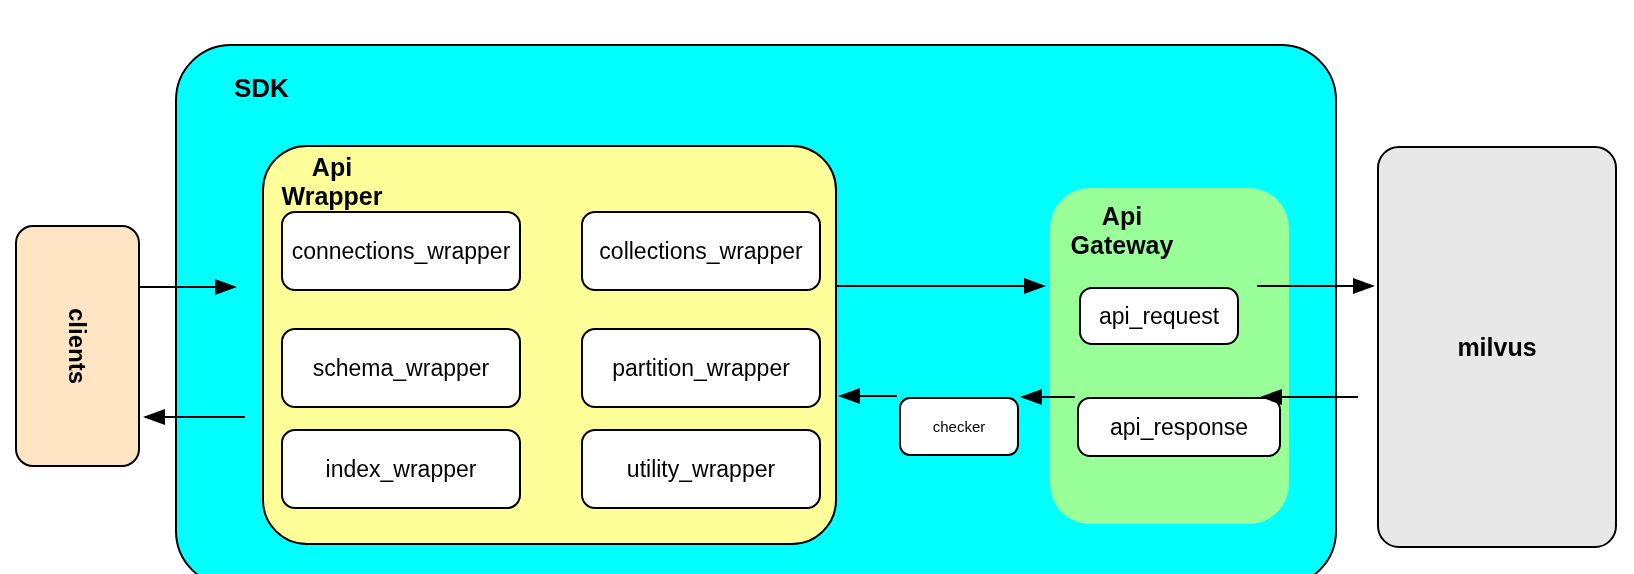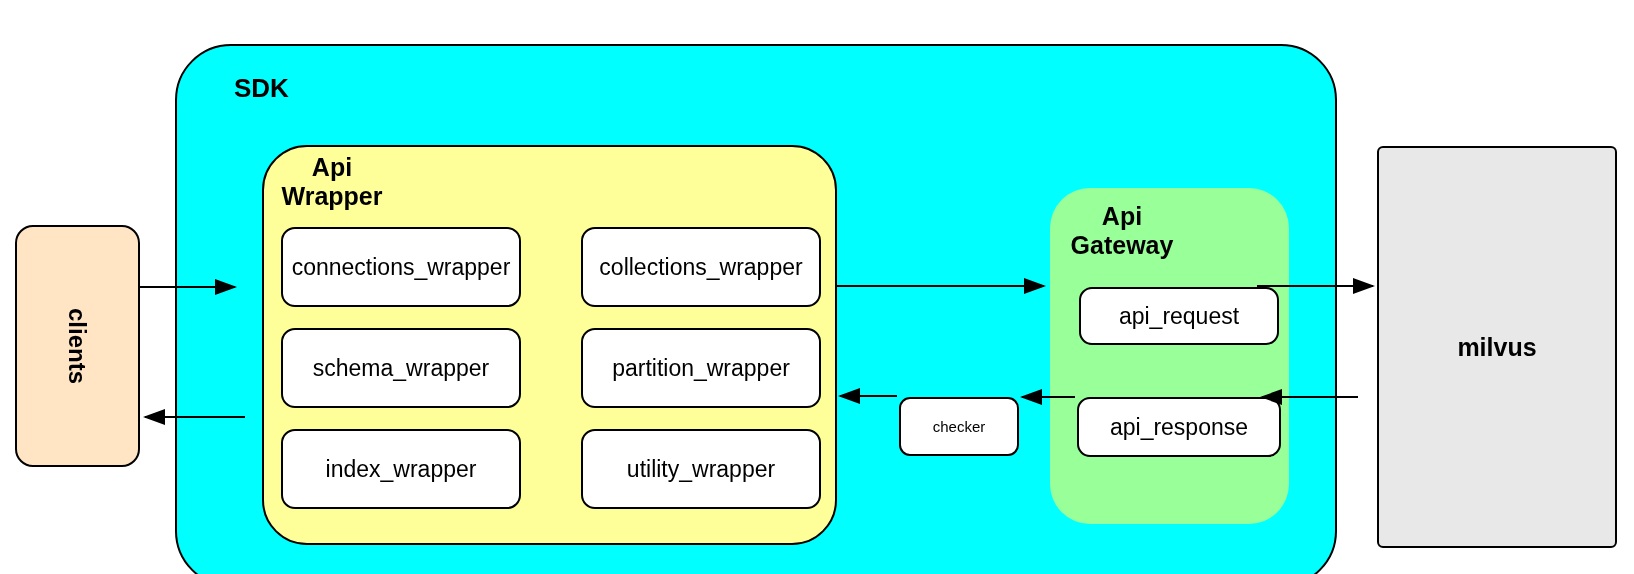--- a/index.html
+++ b/index.html
@@ -21,35 +21,35 @@
   .clients .vtext{transform:rotate(90deg);white-space:nowrap;font-weight:bold;font-size:24px;}
 
   
   .sdk{left:175px;top:16px;width:1162px;height:543px;background:var(--c-cyan);border-radius:56px;margin-top:28px;}
   .sdk-label{position:absolute;left:57px;top:27px;font-weight:bold;font-size:26px;}
 
   
   .wrapper{left:85px;top:99px;width:575px;height:400px;background:var(--c-yellow);border-radius:45px;}
   .wrapper-label{position:absolute;left:12px;top:6px;width:112px;font-weight:bold;font-size:25px;line-height:29px;text-align:center;}
   .wbox{position:absolute;width:240px;height:80px;background:#fff;border:2px solid var(--c-stroke);border-radius:14px;font-size:23px;}
-  .wbox.r1{top:80px;} .wbox.r2{top:181px;} .wbox.r3{top:282px;}
+  .wbox.r1{top:64px;} .wbox.r2{top:181px;} .wbox.r3{top:282px;}
   .wbox.c1{left:17px;} .wbox.c2{left:317px;}
 
   
   .gateway{position:absolute;left:873px;top:142px;width:239px;height:336px;background:var(--c-green);border-radius:40px;}
   .gateway-label{position:absolute;left:16px;top:14px;width:112px;font-weight:bold;font-size:25px;line-height:29px;text-align:center;}
   .gbox{position:absolute;background:#fff;border:2px solid var(--c-stroke);border-radius:13px;font-size:23px;}
-  .g-req{left:29px;top:99px;width:200px;height:58px;}
+  .g-req{left:29px;top:99px;width:160px;height:58px;}
   .g-resp{left:27px;top:209px;width:204px;height:60px;}
 
   
   .checker{position:absolute;left:722px;top:351px;width:120px;height:59px;background:#fff;border:2px solid var(--c-stroke);border-radius:11px;font-size:15px;}
 
   
-  .milvus{left:1377px;top:146px;width:240px;height:402px;background:var(--c-gray);border-radius:6px;font-weight:bold;font-size:25px;}
+  .milvus{left:1377px;top:146px;width:240px;height:402px;background:var(--c-gray);border-radius:22px;font-weight:bold;font-size:25px;}
 
   
   .arrows{position:absolute;left:0;top:0;width:1634px;height:574px;pointer-events:none;z-index:10;}
   .arrows line{stroke:var(--c-stroke);stroke-width:2;}
 </style>
 </head>
 <body>
 
 <div class="canvas">
 

